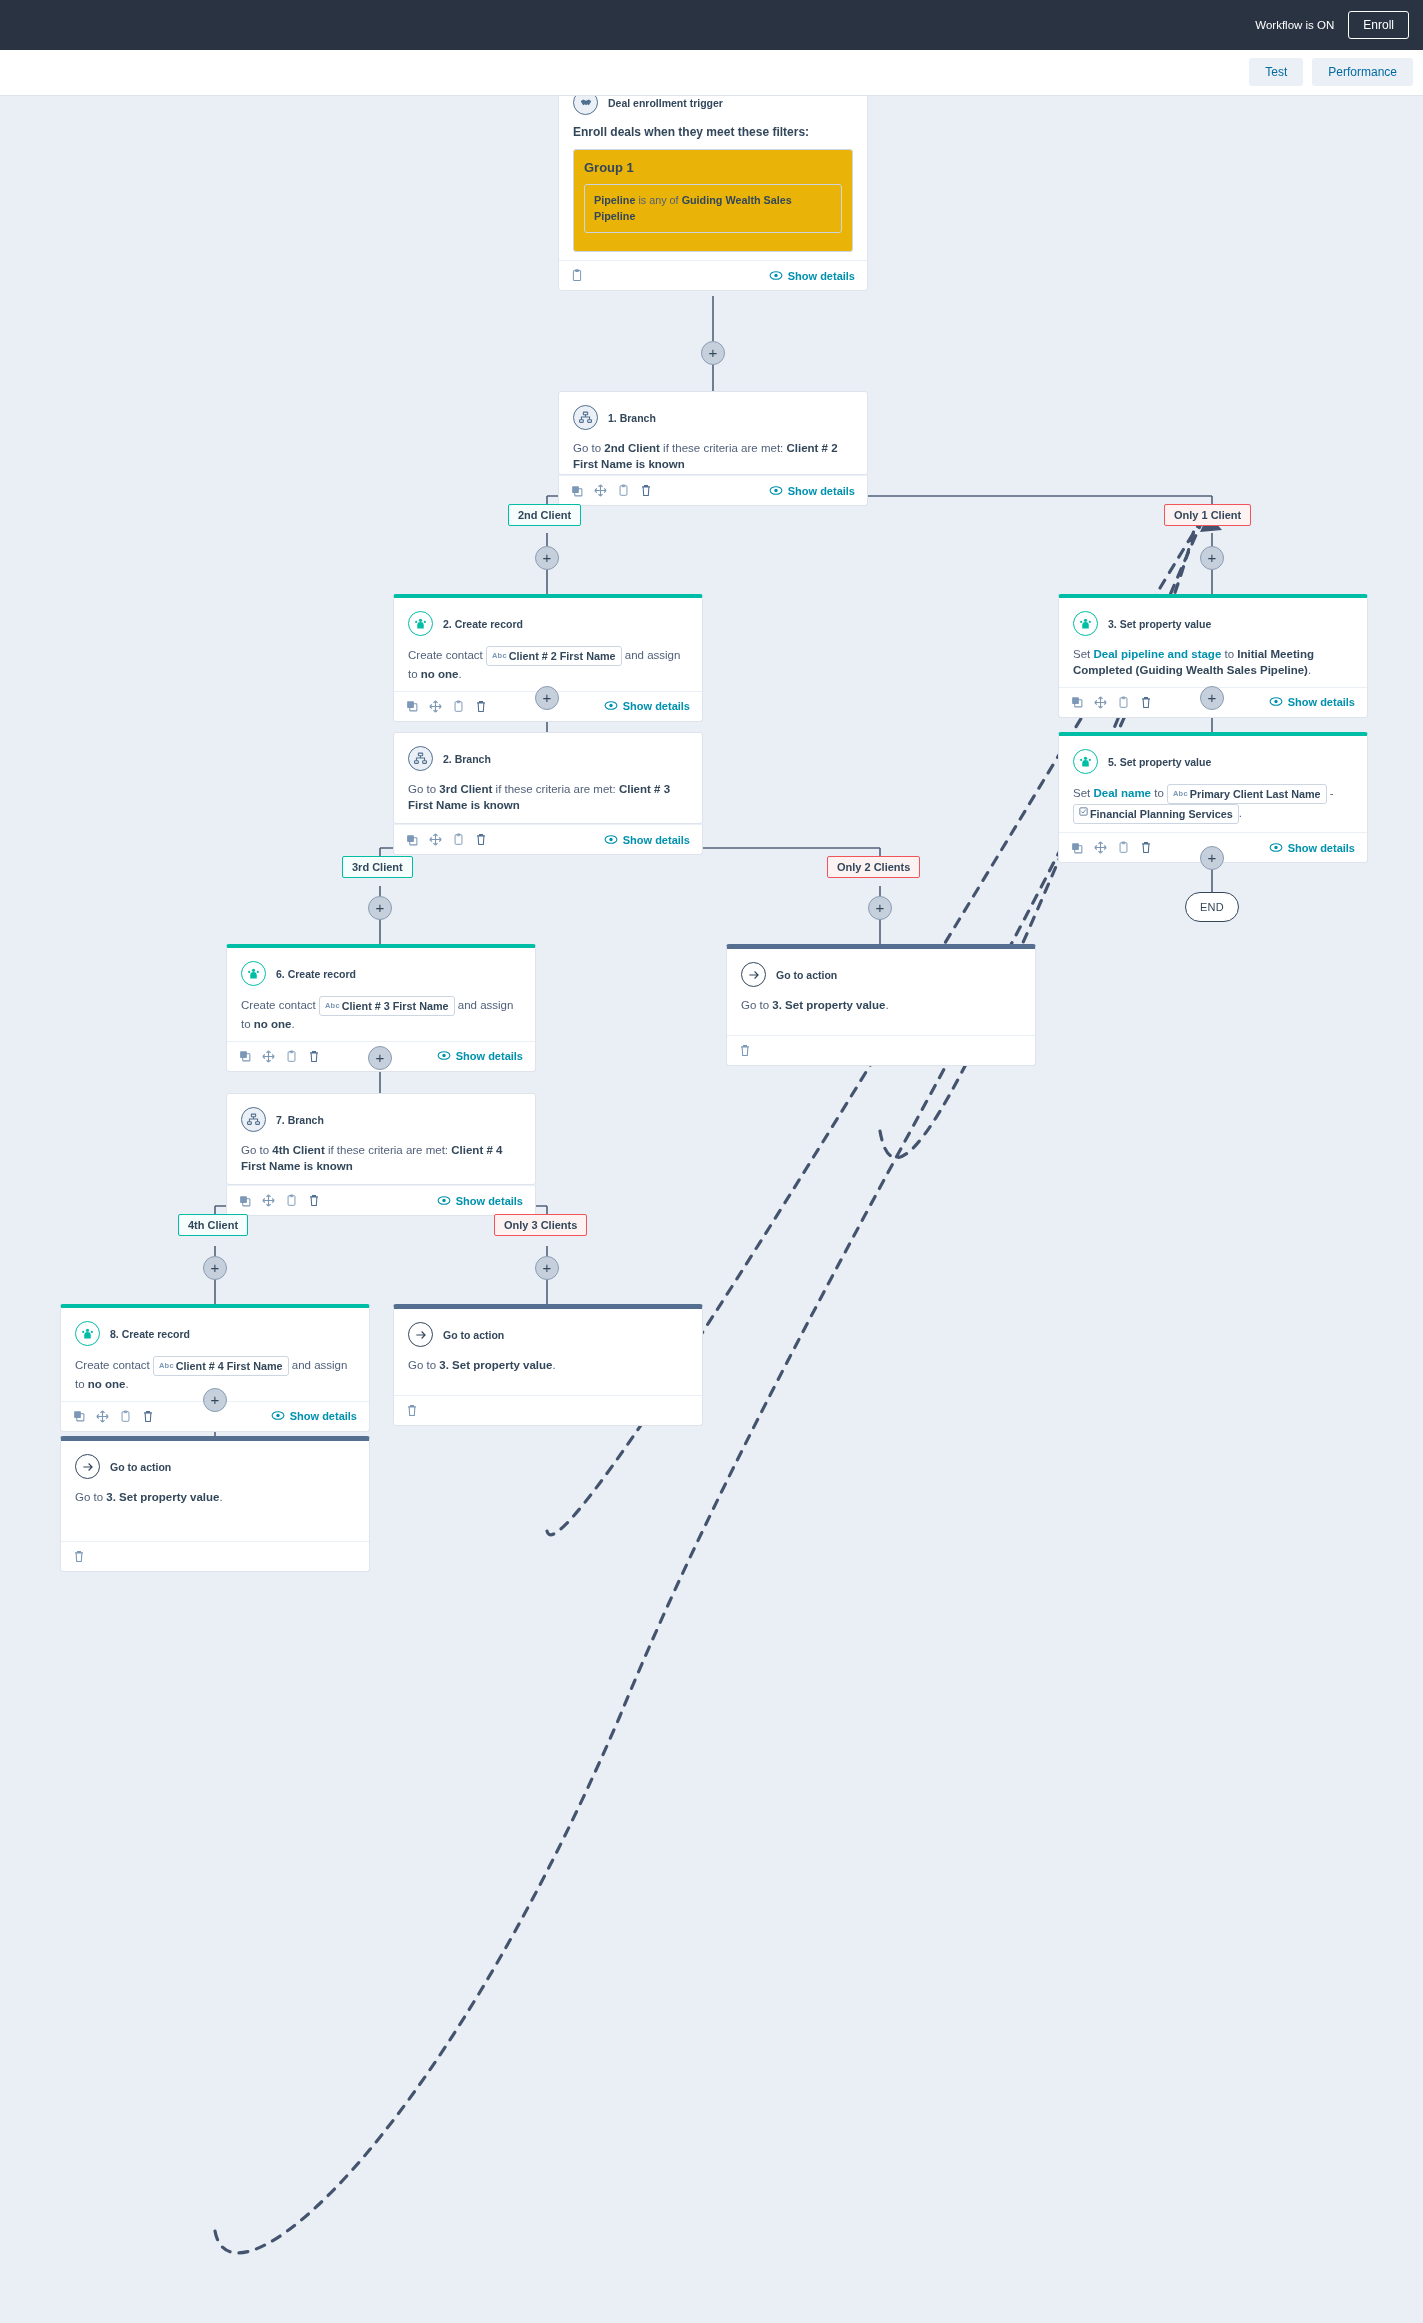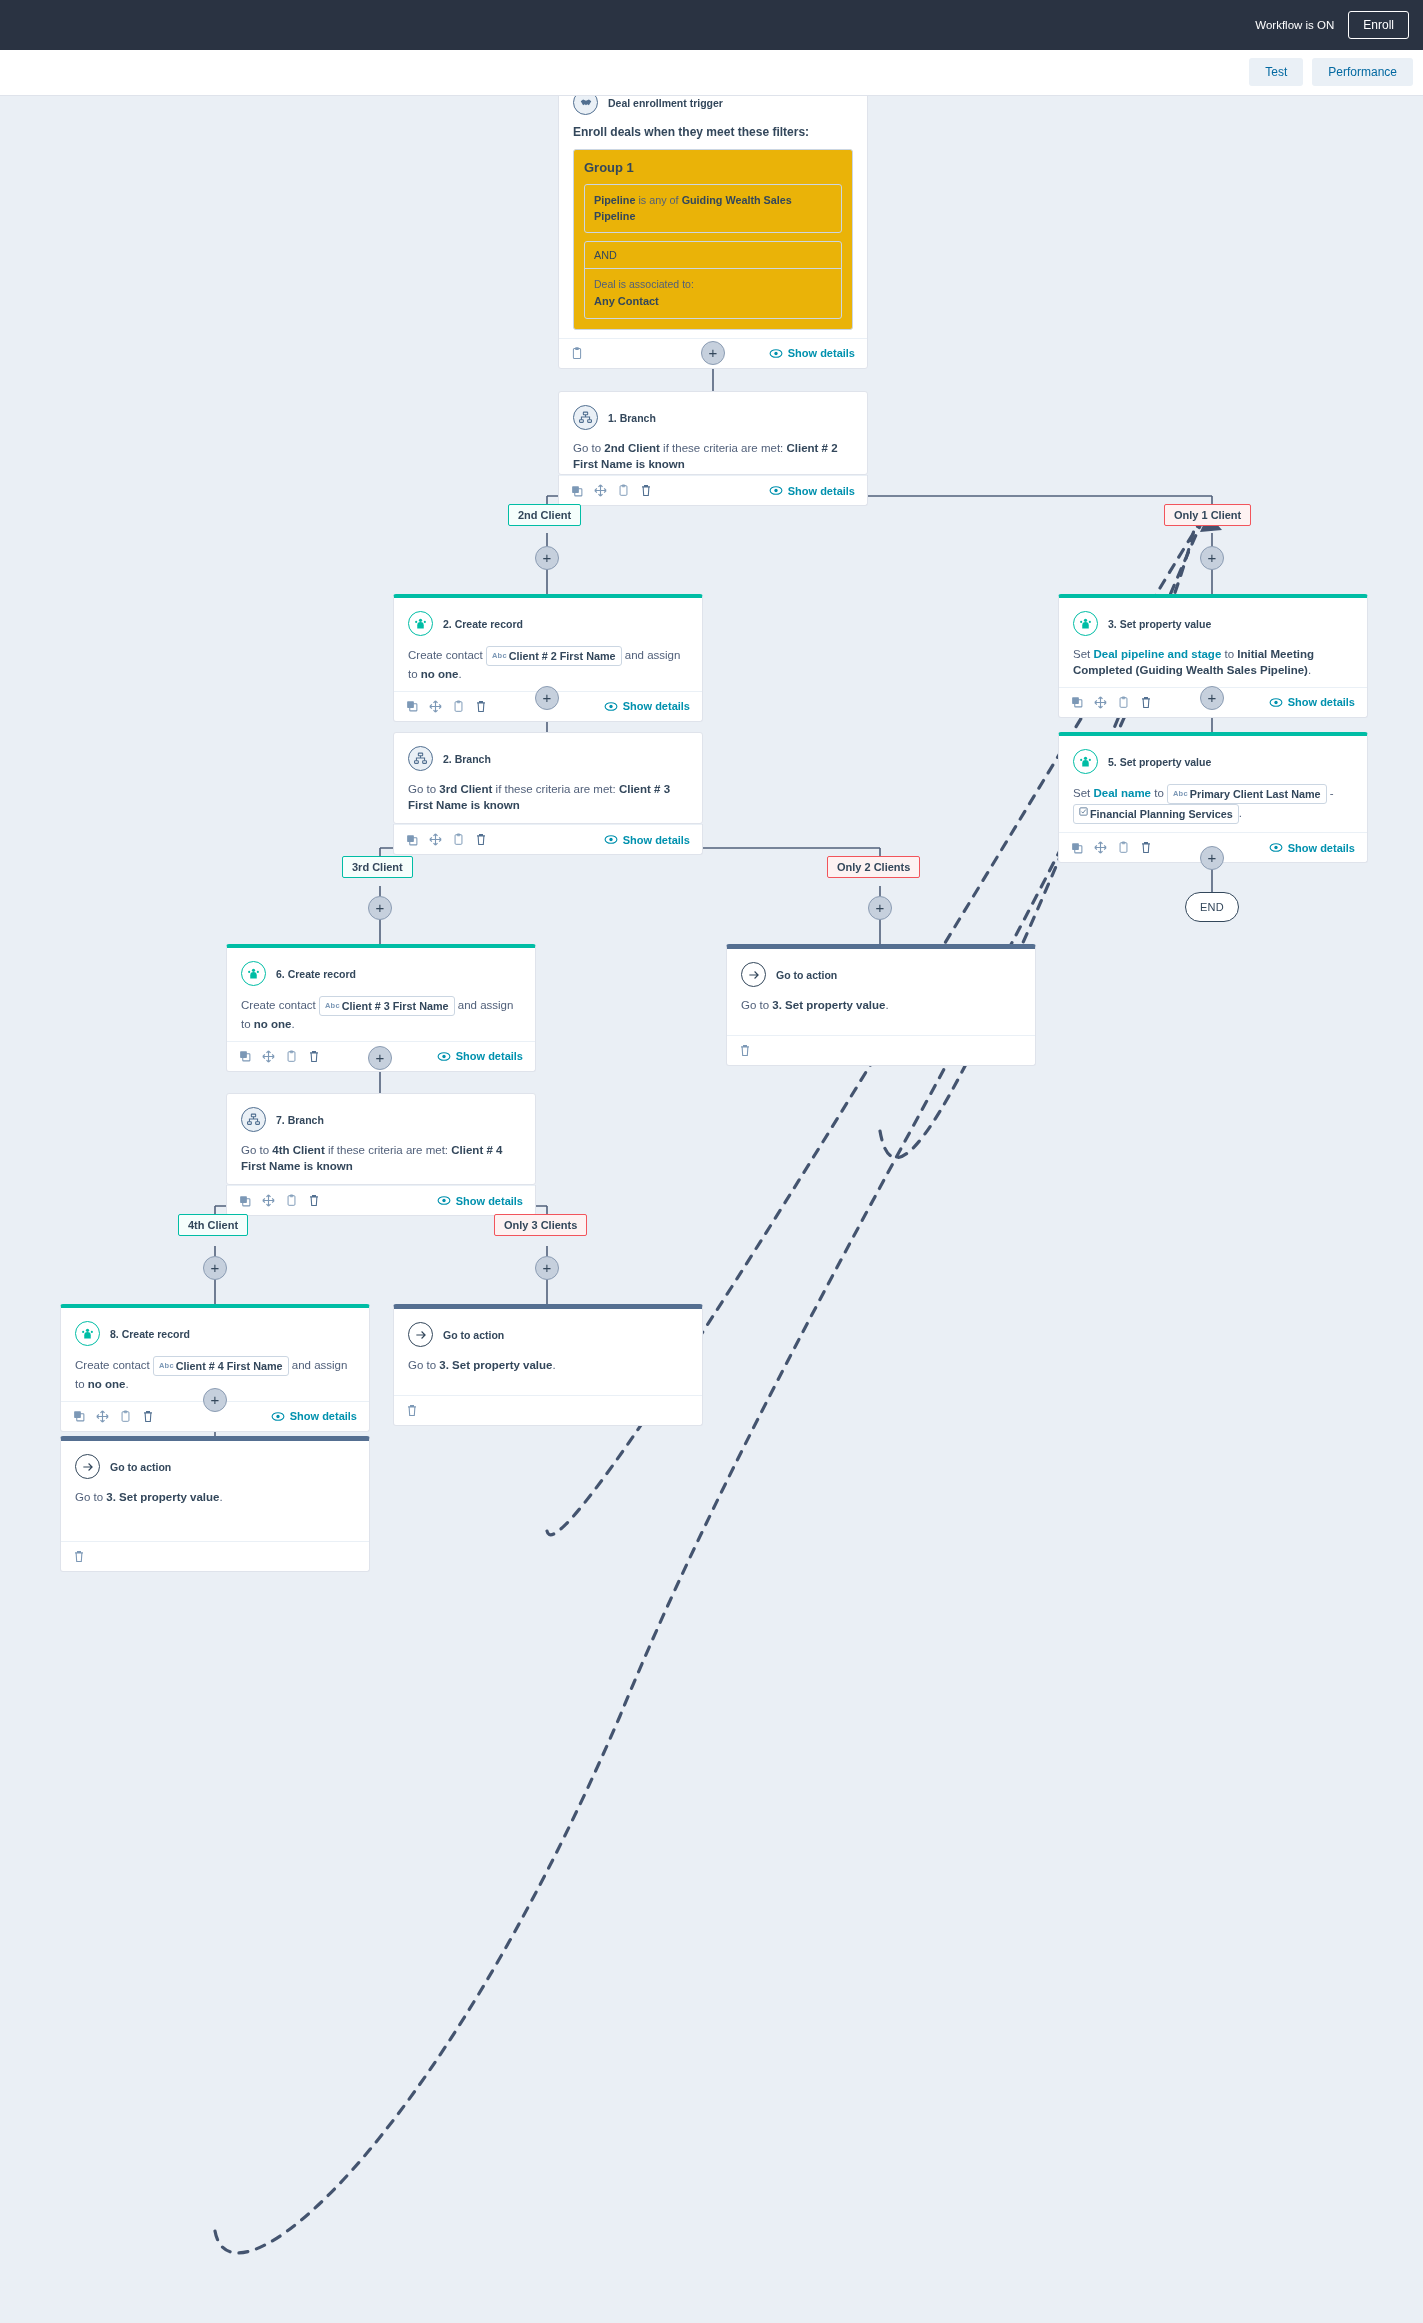--- a/index.html
+++ b/index.html
@@ -83,21 +83,21 @@
   .tok .tok-pre{ color:#7c98b6; font-size:7.5px; font-weight:bold; margin-right:2px;
     vertical-align:2px; letter-spacing:.2px;}
   .card-foot{
     border-top:1px solid #eaf0f6; height:30px;
     display:flex; align-items:center; justify-content:space-between;
     padding:0 12px;
   }
   .foot-icons{ display:flex; align-items:center; gap:11px; }
   .foot-icons svg{ display:block; }
   .show-details{
-    display:flex; align-items:center; gap:5px;
+    display:flex; gap:5px;
     color:#0091ae; font-size:11px; font-weight:bold; cursor:pointer;
   }
 
   
   .trig-sub{ font-size:12px; font-weight:bold; color:#33475b; margin-bottom:10px; }
   .grp{
     border:1px solid #cbd6e2; border-radius:3px; padding:10px;
     background:#eab308;
   }
   .grp-title{ font-size:13px; font-weight:bold; color:#33475b; margin-bottom:9px; }
@@ -227,27 +227,20 @@
           </svg>
         </span>
         <span class="card-title">Deal enrollment trigger</span>
       </div>
       <div class="trig-sub">Enroll deals when they meet these filters:</div>
       <div class="grp">
         <div class="grp-title">Group 1</div>
         <div class="filt">
           <b>Pipeline</b><span> is any of </span><b>Guiding Wealth Sales Pipeline</b>
         </div>
-        <div class="andbox">
-          <div class="and-h">AND</div>
-          <div class="and-b">
-            <span>Deal is associated to:</span>
-            <b>Any Contact</b>
-          </div>
-        </div>
       </div>
     </div>
     <div class="card-foot">
       <div class="foot-icons">
         <span>
             <svg width="12" height="13" viewBox="0 0 16 18" fill="none" stroke="#7c98b6" stroke-width="1.4">
               <rect x="3" y="2" width="10" height="14" rx="1.5"></rect>
               <rect x="6" y="1" width="4" height="2.5" rx=".7"></rect>
             </svg>
           </span>

